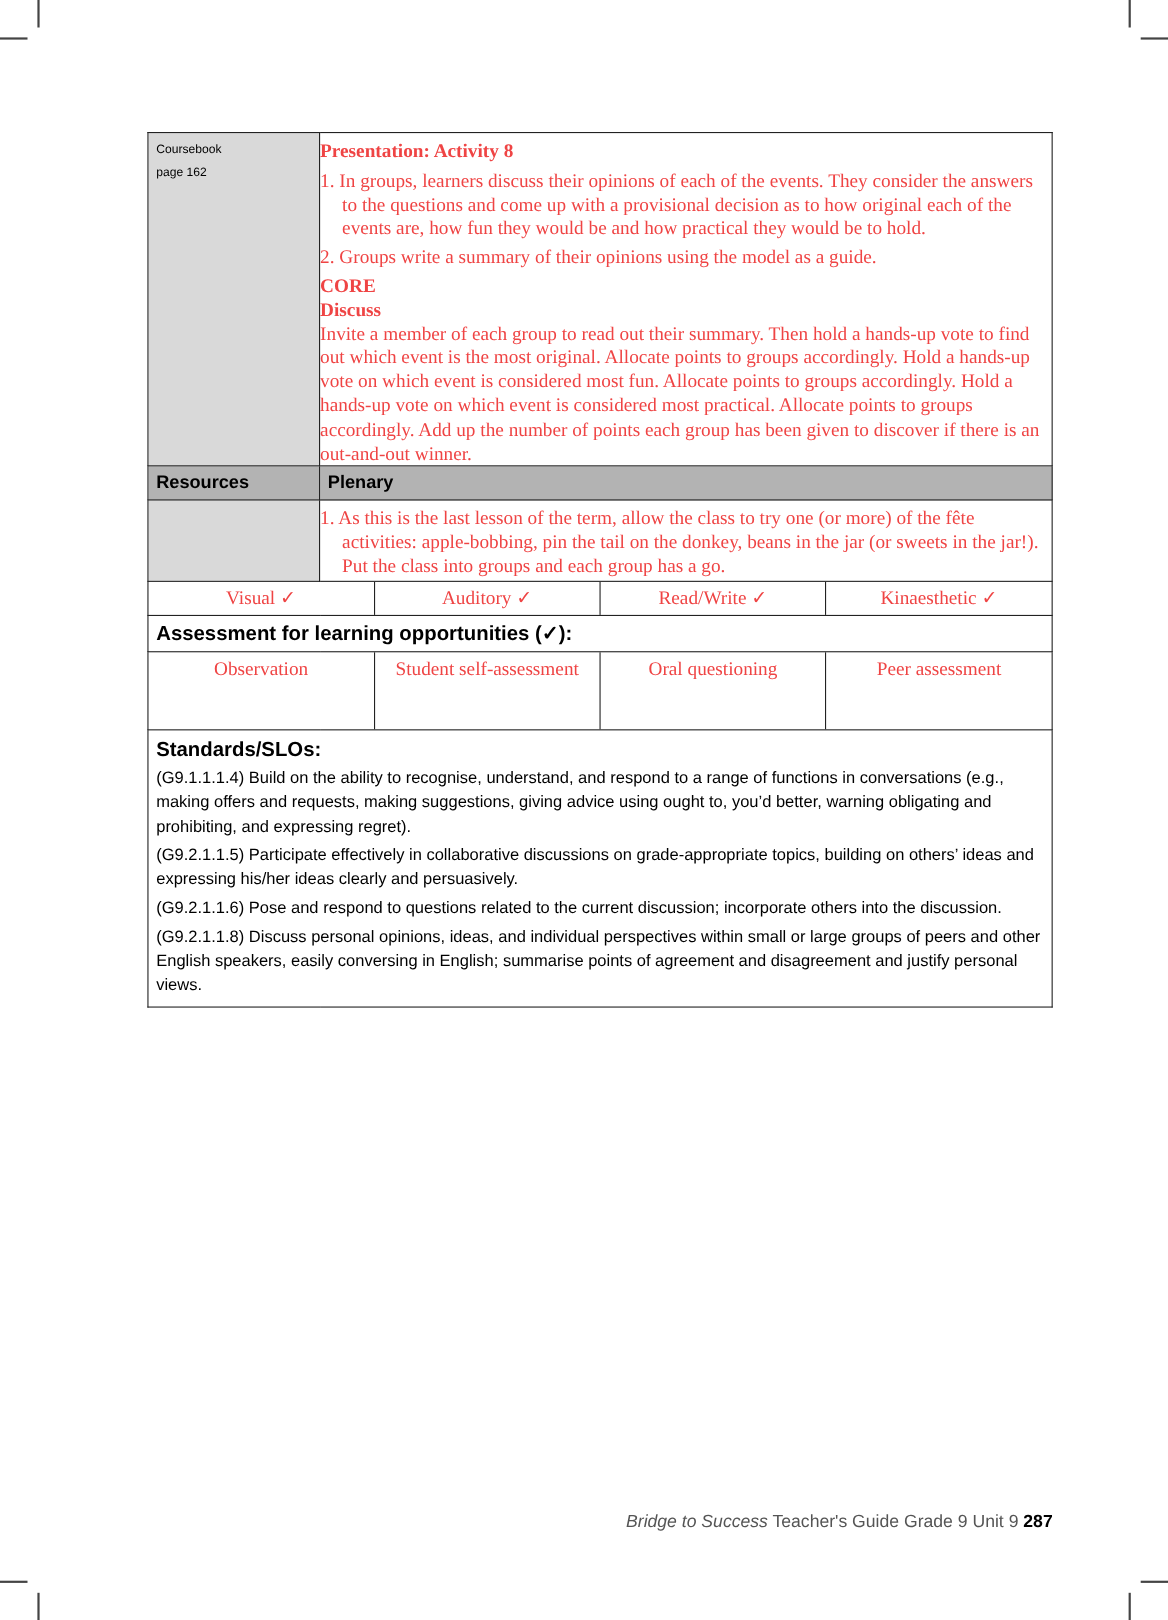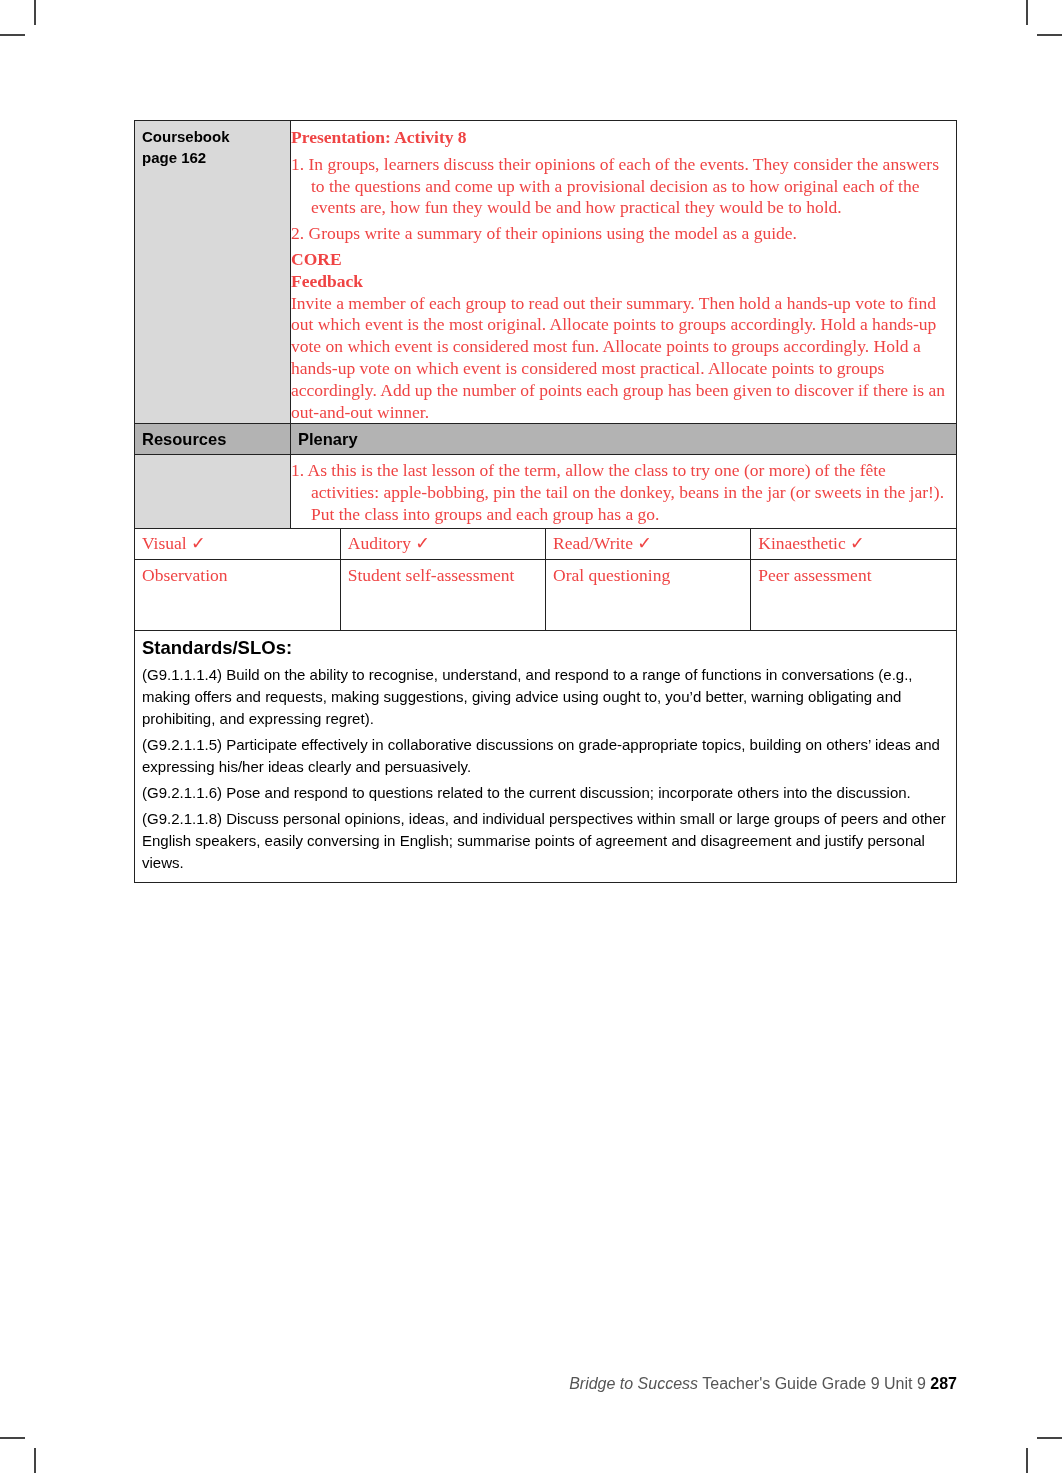--- a/index.html
+++ b/index.html
@@ -5,30 +5,30 @@
   html, body { margin:0; padding:0; background:#ffffff; }
   body { width:1062px; height:1473px; position:relative; overflow:hidden; }
   .crop { position:absolute; background:#444; }
   .page-table {
     position:absolute; left:134px; top:120px; width:823px;
     border-collapse:collapse; table-layout:fixed;
   }
   .page-table td { border:1.6px solid #222; vertical-align:top; padding:0; }
   .serif { font-family:"Liberation Serif", serif; font-size:17.5px; line-height:21.8px; color:#ef4444; }
   .left-col { width:155px; background:#d9d9d9; }
-  .left-label { font-family:"Liberation Sans", sans-serif; font-weight:bold; font-size:15px; line-height:21px; padding:5px 7px; }
+  .left-label { font-family:"Liberation Sans", sans-serif; font-weight:normal; font-size:11px; line-height:21px; padding:5px 7px; }
   .main-cell { padding:4px 6px 4px 6px; }
   .bold { font-weight:bold; }
   .num-item { padding-left:20px; text-indent:-20px; margin:0 0 4px 0; }
   .p { margin:0; }
   .header-row td { background:#b3b3b3; }
   .header-label { font-family:"Liberation Sans", sans-serif; font-weight:bold; font-size:16.5px; line-height:22px; padding:4px 7px; }
   .section-head { font-family:"Liberation Sans", sans-serif; font-weight:bold; font-size:18.5px; line-height:24px; padding:4px 7px; }
   .inner { width:100%; border-collapse:collapse; table-layout:fixed; }
-  .inner td { border:1.6px solid #222; padding:5px 7px; vertical-align:top; }
+  .inner td { border:1.6px solid #222; padding:5px 7px; vertical-align:top;text-align:center; }
   .inner tr:first-child td { border-top:none; }
   .inner tr:last-child td { border-bottom:none; }
   .inner td:first-child { border-left:none; }
   .inner td:last-child { border-right:none; }
   .ls-cell { height:22px; padding:4px 7px !important; }
   .as-cell { height:60px; }
   .std { font-family:"Liberation Sans", sans-serif; font-size:15px; line-height:22px; padding:2px 7px 4px 7px; }
   .std p { margin:0 1px 4px 0; }
   .footer { position:absolute; right:105px; top:1375px; font-family:"Liberation Sans", sans-serif; font-size:16px; color:#555; }
   .footer .ital { font-style:italic; }
@@ -53,21 +53,21 @@
       <div class="left-label">
         <div>Coursebook</div>
         <div>page 162</div>
       </div>
     </td>
     <td class="main-cell serif" style="padding-top:6px;">
       <p class="p bold" style="margin-bottom:5px;">Presentation: Activity 8</p>
       <p class="num-item">1. In groups, learners discuss their opinions of each of the events. They consider the answers to the questions and come up with a provisional decision as to how original each of the events are, how fun they would be and how practical they would be to hold.</p>
       <p class="num-item">2. Groups write a summary of their opinions using the model as a guide.</p>
       <p class="p bold">CORE</p>
-      <p class="p bold">Feedback</p>
+      <p class="p bold">Discuss</p>
       <p class="p">Invite a member of each group to read out their summary. Then hold a hands-up vote to find out which event is the most original. Allocate points to groups accordingly. Hold a hands-up vote on which event is considered most fun. Allocate points to groups accordingly. Hold a hands-up vote on which event is considered most practical. Allocate points to groups accordingly. Add up the number of points each group has been given to discover if there is an out-and-out winner.</p>
     </td>
   </tr>
   <tr class="header-row">
     <td>
       <div class="header-label">Resources</div>
     </td>
     <td>
       <div class="header-label">Plenary</div>
     </td>
@@ -83,20 +83,25 @@
       <table class="inner serif">
         <tbody>
               <tr>
           <td class="ls-cell">Visual ✓</td>
           <td class="ls-cell">Auditory ✓</td>
           <td class="ls-cell">Read/Write ✓</td>
           <td class="ls-cell">Kinaesthetic ✓</td>
         </tr>
       </tbody>
           </table>
+    </td>
+  </tr>
+  <tr>
+    <td colspan="2">
+      <div class="section-head">Assessment for learning opportunities (✓):</div>
     </td>
   </tr>
   <tr>
     <td colspan="2">
       <table class="inner serif">
         <tbody>
               <tr>
           <td class="as-cell">Observation</td>
           <td class="as-cell">Student self-assessment</td>
           <td class="as-cell">Oral questioning</td>

